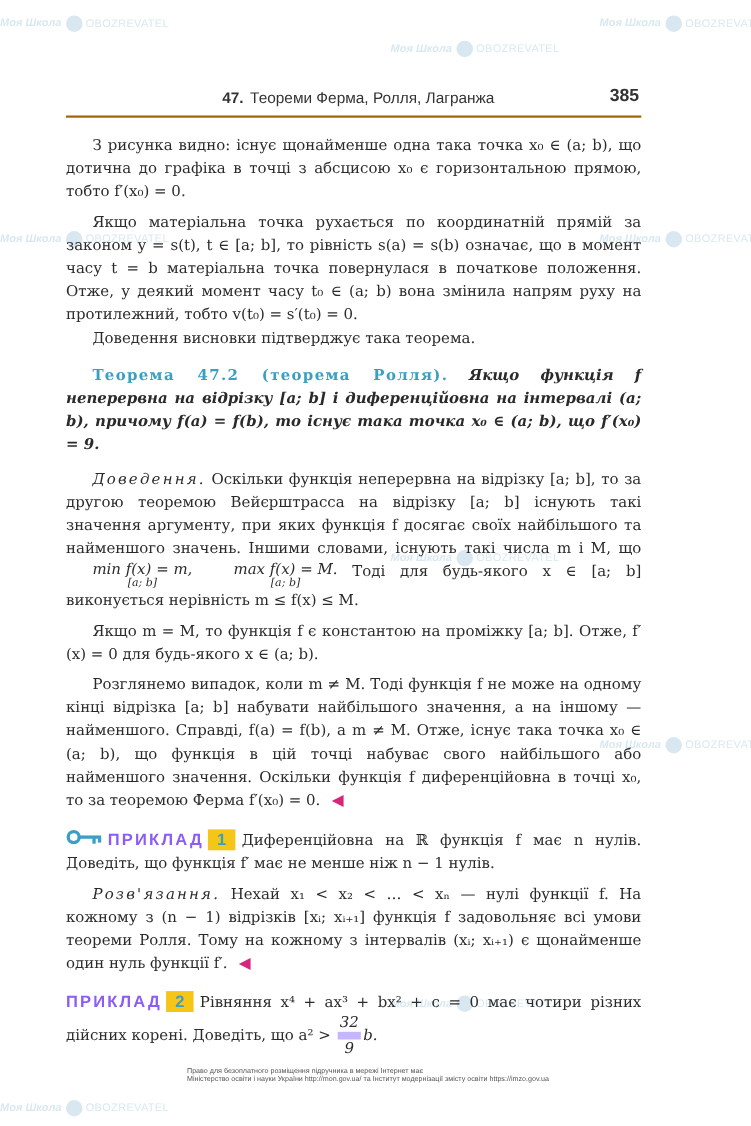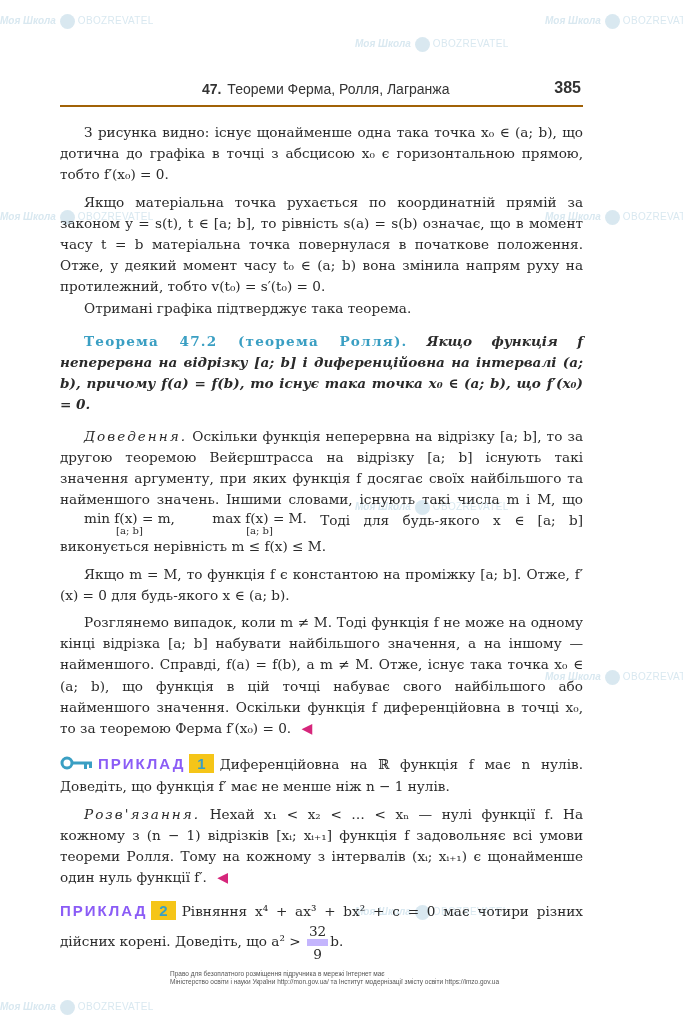--- a/index.html
+++ b/index.html
@@ -13,21 +13,21 @@
     .wm .ob { letter-spacing: .3px; }
 
     .header { position: absolute; left: 60px; top: 78px; width: 523px; height: 27px; border-bottom: 2px solid #a16207; }
     .header .title { position: absolute; left: 142px; top: 3px; font-family: "Liberation Sans", sans-serif; font-size: 14px; color: #333; }
     .header .title b { font-weight: bold; margin-right: 2px; }
     .header .pagenum { position: absolute; right: 2px; top: 1px; font-family: "Liberation Sans", sans-serif; font-size: 16px; font-weight: bold; color: #333; }
 
     .content { position: absolute; left: 60px; top: 122px; width: 523px; font-size: 13.6px; line-height: 21.2px; text-align: justify; }
     .content p { margin: 0; text-indent: 24px; }
     .content p.gap { margin-top: 6px; }
-    .m { font-family: "DejaVu Serif", serif; }
+    .m { font-family: "DejaVu Serif", serif; font-style: italic; }
     .theorem-label { color: #3a9fc3; font-weight: bold; letter-spacing: 1.2px; }
     .theorem-body { font-weight: bold; font-style: italic; }
     .proof-label { font-style: italic; letter-spacing: 2px; }
     .end-mark { color: #d6267b; font-size: 14px; margin-left: 6px; }
     .example-label { color: #8b5cf6; font-family: "Liberation Sans", sans-serif; font-weight: bold; font-size: 15px; letter-spacing: 2px; }
     .example-num { display: inline-block; background: #f5c518; color: #3a9fc3; font-family: "Liberation Sans", sans-serif; font-weight: bold; font-size: 15px; padding: 0 8px; margin: 0 6px 0 4px; line-height: 19px; }
     .key-icon { display: inline-block; vertical-align: middle; margin-right: 4px; }
     .frac { display: inline-block; vertical-align: middle; text-align: center; line-height: 16px; margin: 0 2px; }
     .frac span { display: block; }
     .frac .num { border-bottom: 7px solid #c4b5fd; padding: 0 2px; }
@@ -50,25 +50,25 @@
 <div class="wm" style="left:0;top:1000px;"><span class="ms">Моя Школа</span><span class="circ"></span><span class="ob">OBOZREVATEL</span></div>
 
 <div class="header">
   <div class="title"><b>47.</b> <span>Теореми Ферма, Ролля, Лагранжа</span></div>
   <div class="pagenum">385</div>
 </div>
 
 <div class="content">
   <p>З рисунка видно: існує щонайменше одна така точка x₀ ∈ (a; b), що дотична до графіка в точці з абсцисою x₀ є горизонтальною прямою, тобто f′(x₀) = 0.</p>
   <p class="gap">Якщо матеріальна точка рухається по координатній прямій за законом y = s(t), t ∈ [a; b], то рівність s(a) = s(b) означає, що в момент часу t = b матеріальна точка повернулася в початкове положення. Отже, у деякий момент часу t₀ ∈ (a; b) вона змінила напрям руху на протилежний, тобто v(t₀) = s′(t₀) = 0.</p>
-  <p>Отримані графіка підтверджує така теорема.</p>
+  <p>Доведення висновки підтверджує така теорема.</p>
 
   <p class="gap" style="margin-top:12px;">
     <span class="theorem-label">Теорема 47.2 (теорема Ролля).</span>
-    <span class="theorem-body">Якщо функція f неперервна на відрізку [a; b] і диференційовна на інтервалі (a; b), причому f(a) = f(b), то існує така точка x₀ ∈ (a; b), що f′(x₀) = 0.</span>
+    <span class="theorem-body">Якщо функція f неперервна на відрізку [a; b] і диференційовна на інтервалі (a; b), причому f(a) = f(b), то існує така точка x₀ ∈ (a; b), що f′(x₀) = 9.</span>
   </p>
 
   <p class="gap" style="margin-top:10px;">
     <span class="proof-label">Доведення.</span>
     <span>Оскільки функція неперервна на відрізку [a; b], то за другою теоремою Вейєрштрасса на відрізку [a; b] існують такі значення аргументу, при яких функція f досягає своїх найбільшого та найменшого значень. Іншими словами, існують такі числа m і M, що</span>
     <span class="under m"><span>min f(x) = m,</span><span class="lim">[a; b]</span></span>
     <span class="under m"><span>max f(x) = M.</span><span class="lim">[a; b]</span></span>
     <span>Тоді для будь-якого x ∈ [a; b] виконується нерівність m ≤ f(x) ≤ M.</span>
   </p>
   <p class="gap">Якщо m = M, то функція f є константою на проміжку [a; b]. Отже, f′(x) = 0 для будь-якого x ∈ (a; b).</p>

